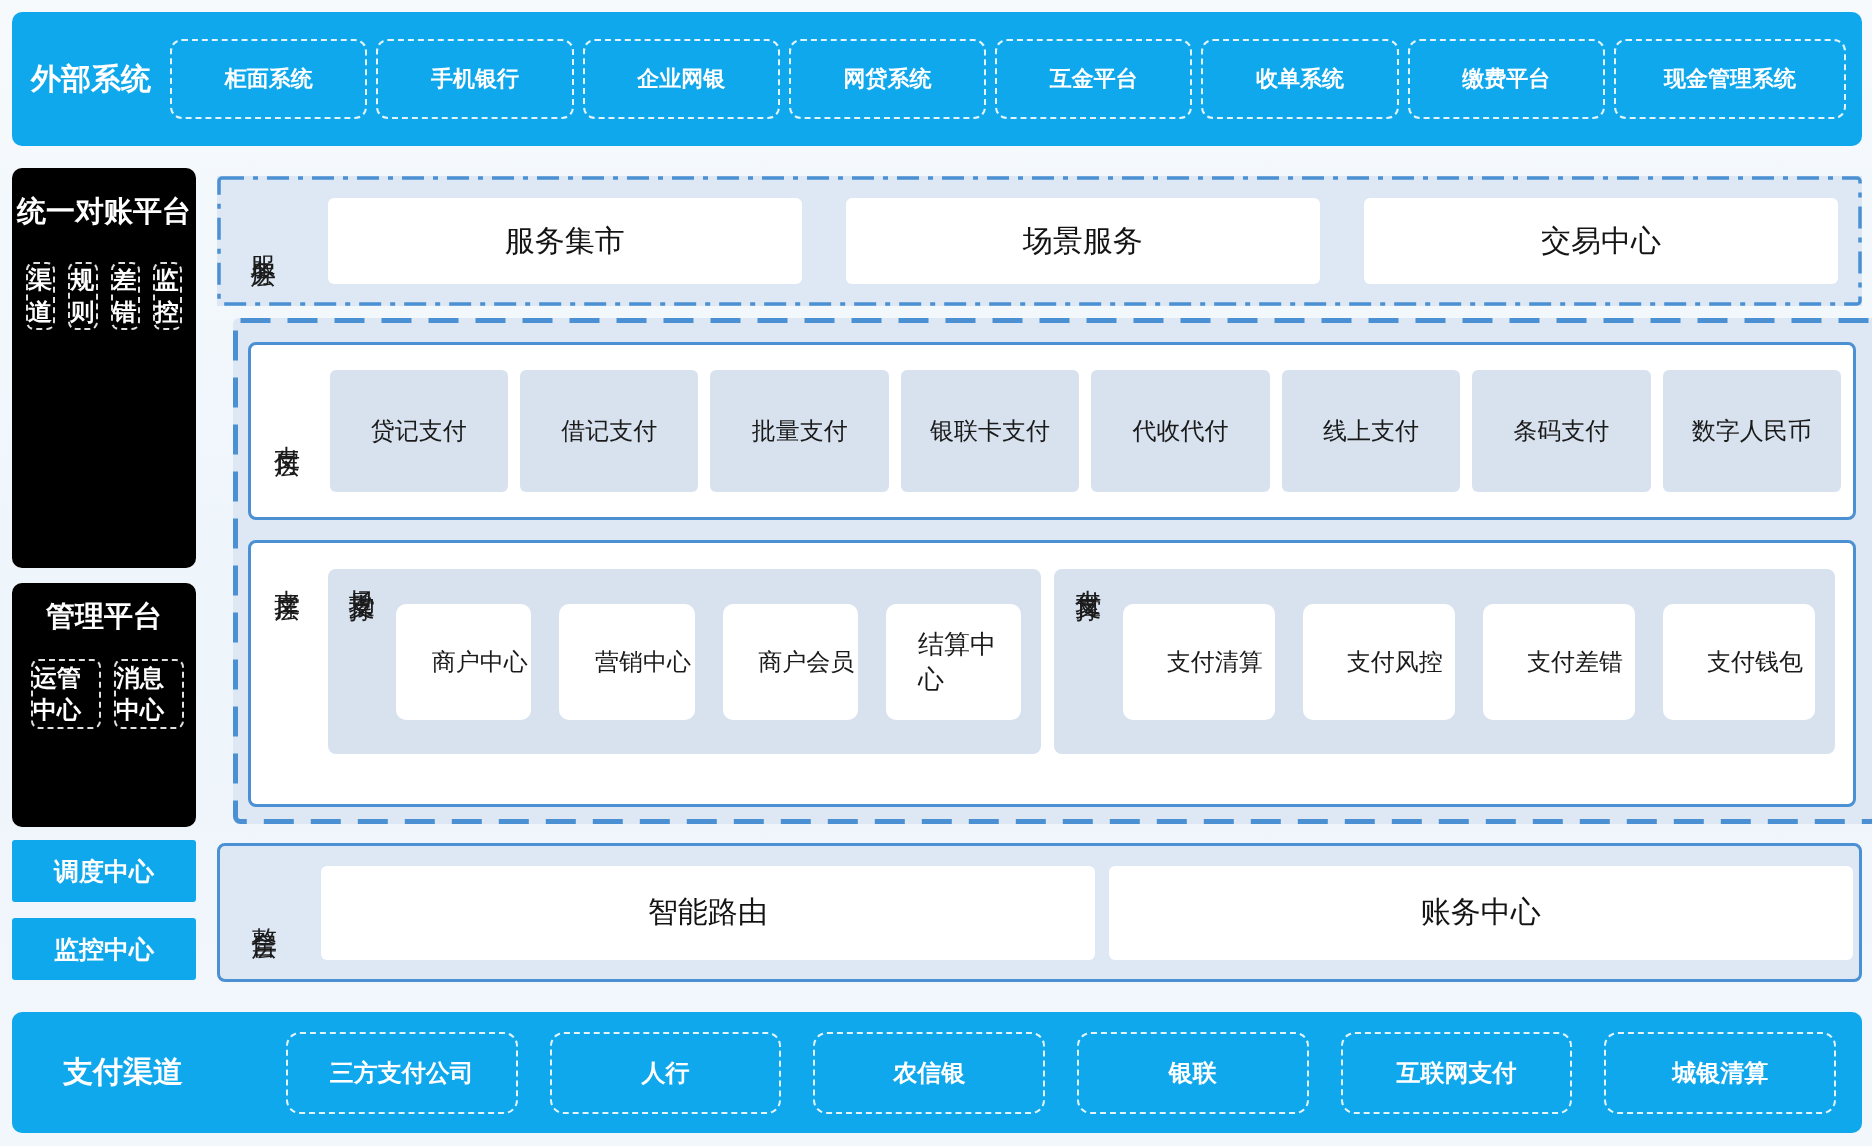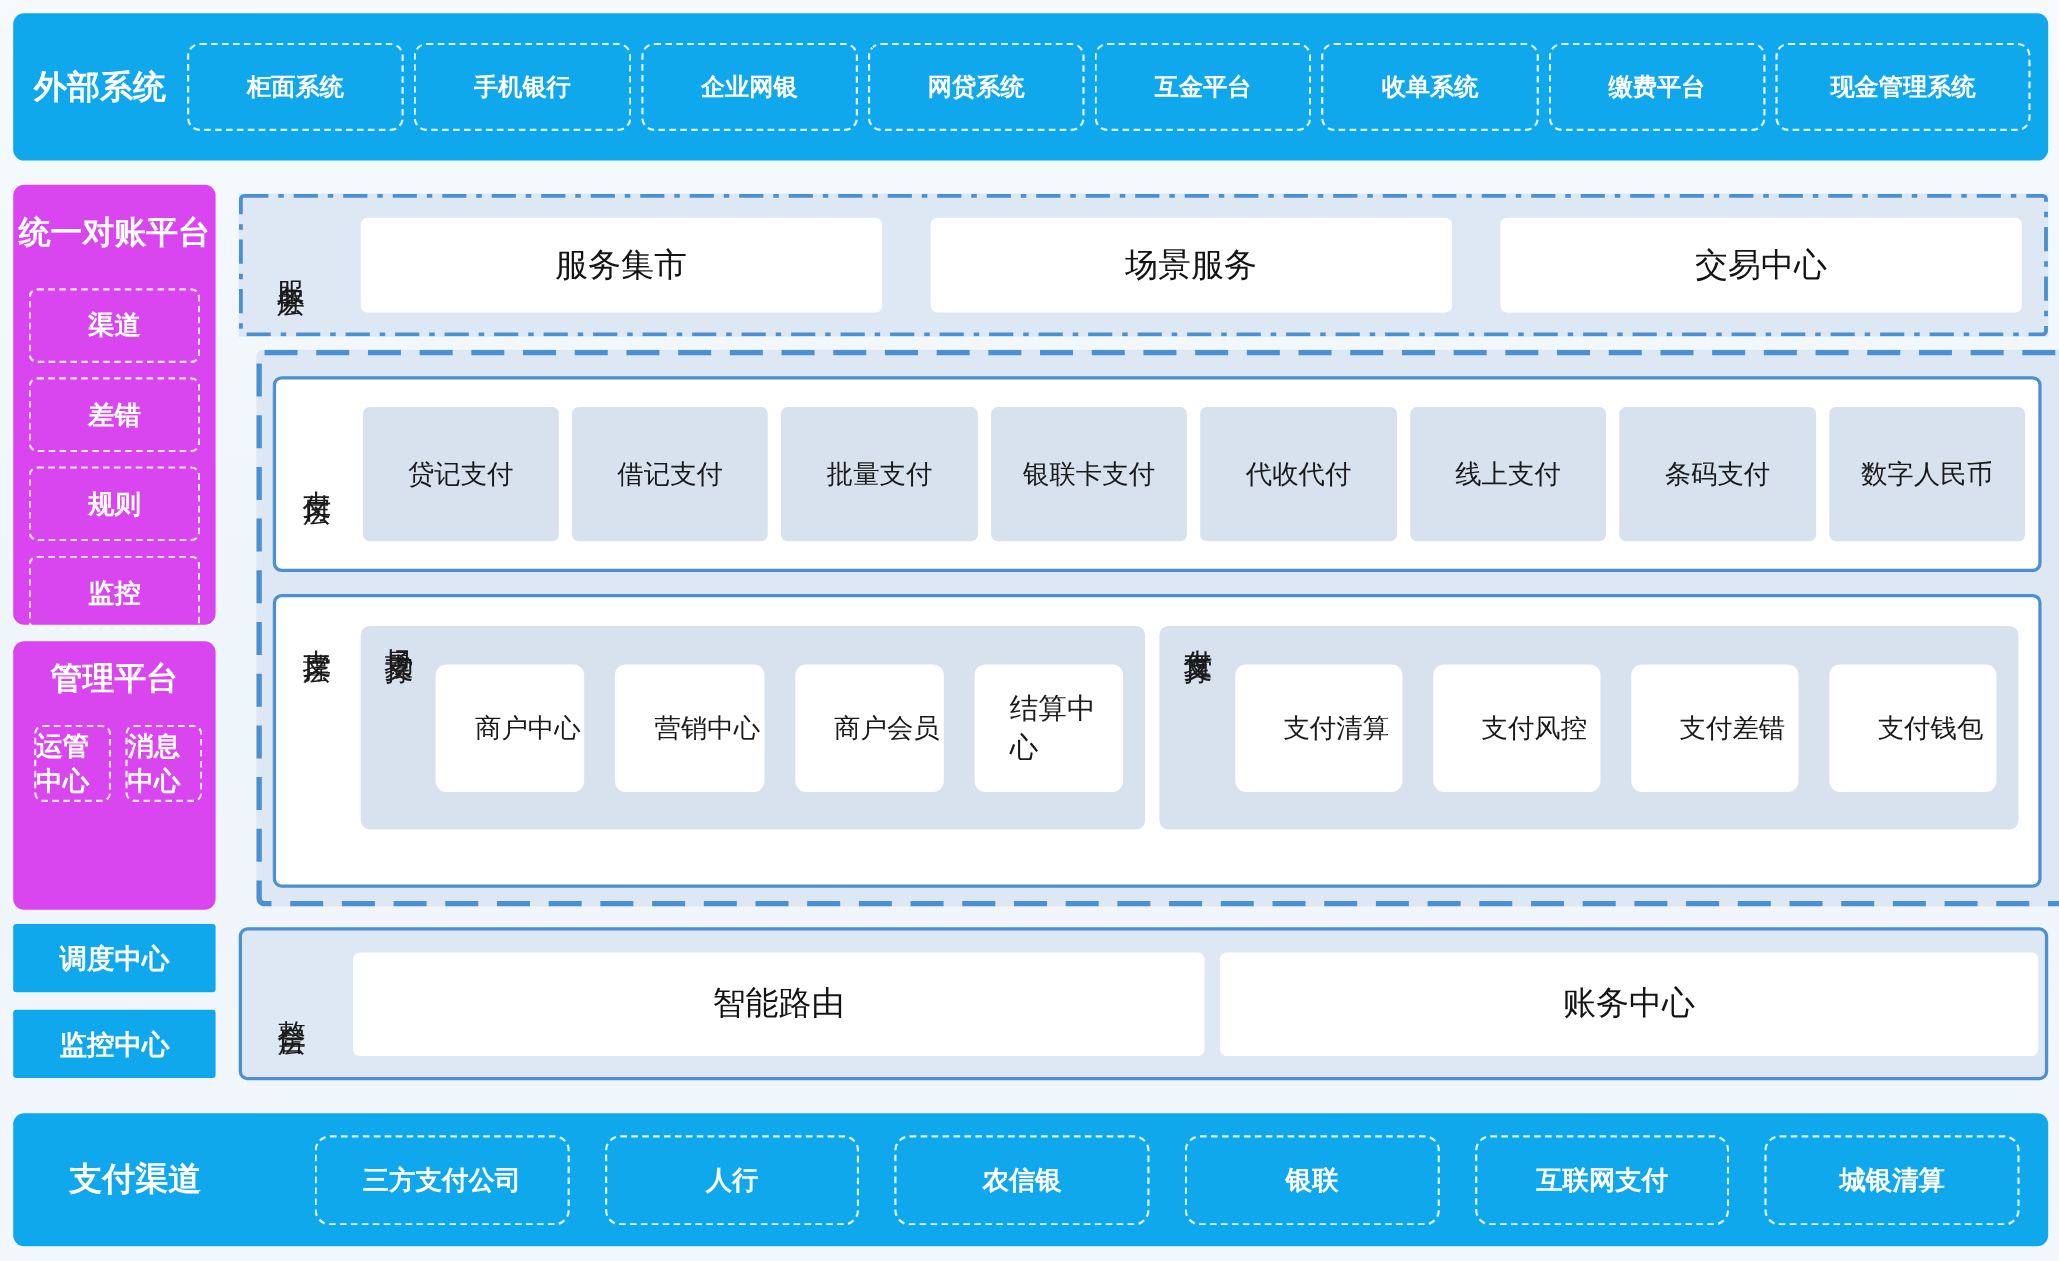--- a/index.html
+++ b/index.html
@@ -22,21 +22,21 @@
   }
 
   
   #topbar{left:12px;top:12px;width:1850px;height:134px;display:flex;align-items:center;padding:0;box-sizing:border-box;}
   #topbar .bar-label{width:158px;font-size:30px;flex:none;}
   #topbar .bar-items{flex:1;display:flex;gap:9px;height:80px;margin-right:16px;}
   #topbar .dash-white{flex:1;font-size:22px;}
   #topbar .dash-white:last-child{flex:1.18;}
 
   
-  .side-panel{left:12px;width:184px;background:#d946ef;border-radius:10px;display:flex;flex-direction:column;font-family:Liberation Serif, serif;}
+  .side-panel{left:12px;width:184px;background:#000000;border-radius:10px;display:flex;flex-direction:column;font-family:Liberation Serif, serif;}
   .side-panel .panel-title{font-size:29px;font-weight:bold;text-align:center;color:#fff;}
   .side-item{height:64px;border:2px dashed rgba(255,255,255,.88);border-radius:8px;
     display:flex;align-items:center;justify-content:center;font-size:24px;color:#fff;font-weight:600;}
   .side-box{left:12px;width:184px;height:62px;background:#10a8ec;border-radius:3px;
     color:#fff;font-size:25px;font-weight:bold;}
 
   
   .light-bg{background:#dde8f4;}
   .border-svg{position:absolute;inset:0;pointer-events:none;}
   .v-label{
@@ -92,24 +92,24 @@
     <div class="dash-white">网贷系统</div>
     <div class="dash-white">互金平台</div>
     <div class="dash-white">收单系统</div>
     <div class="dash-white">缴费平台</div>
     <div class="dash-white">现金管理系统</div>
   </div>
 </div>
 
 <div class="abs side-panel" style="top:168px;height:400px;">
   <div class="panel-title" style="margin-top:24px;">统一对账平台</div>
-  <div style="display:flex;flex-direction:column;gap:13px;margin:30px 14px 0;">
+  <div style="display:flex;gap:13px;margin:30px 14px 0;">
     <div class="side-item">渠道</div>
+    <div class="side-item">规则</div>
     <div class="side-item">差错</div>
-    <div class="side-item">规则</div>
     <div class="side-item">监控</div>
   </div>
 </div>
 
 <div class="abs side-panel" style="top:583px;height:244px;">
   <div class="panel-title" style="margin-top:14px;">管理平台</div>
   <div style="display:flex;flex-direction:row;gap:20px;margin:22px 12px 0;">
     <div class="side-item" style="height:66px;transform:translateX(7px);">运管中心</div>
     <div class="side-item" style="height:66px;">消息中心</div>
   </div>

